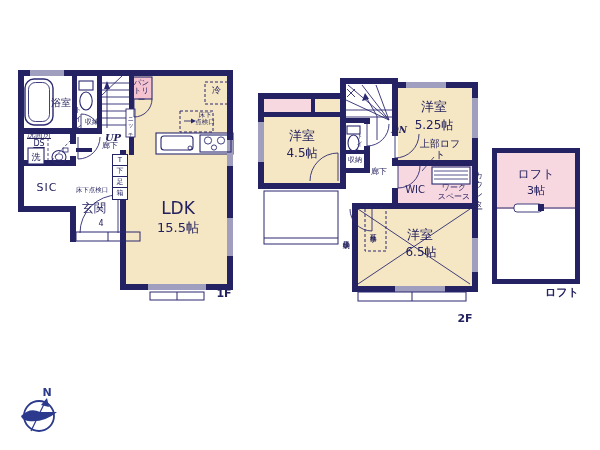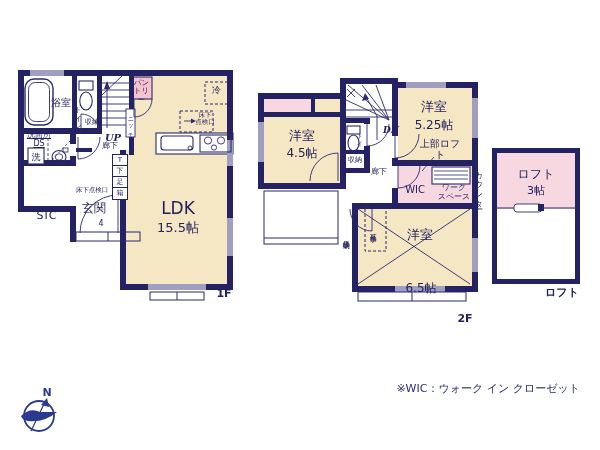--- a/index.html
+++ b/index.html
@@ -270,53 +270,52 @@
 DS</div>
 <div class="lbl" style="left:28px;top:152px;width:16px;font-size:9px;">洗</div>
 <div class="lbl it" style="left:102px;top:132px;width:22px;font-size:10px;">UP</div>
 <div class="lbl" style="left:100px;top:142px;width:20px;font-size:8px;">廊下</div>
 <div class="lbl" style="left:72px;top:158px;width:40px;font-size:6.5px;margin-top:29px;">床下点検口</div>
 <div class="lbl" style="left:82px;top:170px;width:24px;font-size:12px;margin-top:32px;">玄関</div>
 <div class="cell" style="left:112px;top:154px;">T</div>
 <div class="cell" style="left:112px;top:165px;">下</div>
 <div class="cell" style="left:112px;top:176px;">足</div>
 <div class="cell" style="left:112px;top:187px;">箱</div>
-<div class="lbl" style="left:34px;top:182px;width:26px;font-size:11px;letter-spacing:1px;margin-top:28px;">SIC</div>
+<div class="lbl" style="left:34px;top:182px;width:26px;font-size:11px;letter-spacing:1px;">SIC</div>
 <div class="lbl" style="left:131px;top:79px;width:21px;font-size:7.5px;">パン
 トリー</div>
 <div class="lbl vert" style="left:127px;top:111px;height:26px;font-size:6px;">ニッチ</div>
 <div class="lbl" style="left:205px;top:85px;width:23px;font-size:9px;">冷</div>
 <div class="lbl" style="left:194px;top:112px;width:22px;font-size:6.5px;">床下
 点検口</div>
 <div class="lbl" style="left:155px;top:199px;width:46px;font-size:17px;">LDK</div>
 <div class="lbl" style="left:152px;top:221px;width:52px;font-size:13px;">15.5帖</div>
 <div class="lbl" style="left:95px;top:220px;width:12px;font-size:8px;">4</div>
 <div class="lbl bold" style="left:211px;top:288px;width:26px;font-size:11px;">1F</div>
 
 <div class="lbl" style="left:287px;top:129px;width:30px;font-size:13px;">洋室</div>
 <div class="lbl" style="left:283px;top:147px;width:38px;font-size:12px;">4.5帖</div>
 <div class="lbl" style="left:419px;top:100px;width:30px;font-size:13px;">洋室</div>
 <div class="lbl" style="left:411px;top:119px;width:46px;font-size:12px;">5.25帖</div>
 <div class="lbl" style="left:405px;top:228px;width:30px;font-size:13px;">洋室</div>
-<div class="lbl" style="left:401px;top:246px;width:40px;font-size:12px;margin-top:36px;">6.5帖</div>
-<div class="lbl it" style="left:380px;top:125px;width:22px;font-size:9px;">DN</div>
+<div class="lbl" style="left:401px;top:246px;width:40px;font-size:12px;">6.5帖</div>
+<div class="lbl it" style="left:388px;top:125px;width:22px;font-size:9px;">DN</div>
 <div class="lbl vert" style="left:356px;top:127px;height:26px;font-size:6px;">トイレ</div>
 <div class="lbl" style="left:342px;top:157px;width:26px;font-size:7px;">収納</div>
 <div class="lbl" style="left:369px;top:168px;width:20px;font-size:8px;">廊下</div>
 <div class="lbl" style="left:418px;top:138px;width:44px;font-size:10px;">上部ロフト</div>
 <div class="lbl" style="left:399px;top:184px;width:26px;font-size:10px;text-align:right;">WIC</div>
 <div class="lbl" style="left:437px;top:184px;width:34px;font-size:8px;">ワーク
 スペース</div>
 <div class="lbl vert" style="left:473px;top:156px;height:58px;font-size:8px;">カウンター</div>
 <div class="lbl vert" style="left:369px;top:209px;height:42px;font-size:6.5px;">可動梯子</div>
 <div class="lbl vert" style="left:341px;top:212px;height:48px;font-size:7px;">梯子収納</div>
 <div class="lbl bold" style="left:452px;top:313px;width:26px;font-size:11px;">2F</div>
 
 <div class="lbl" style="left:511px;top:168px;width:50px;font-size:12px;">ロフト</div>
 <div class="lbl" style="left:515px;top:185px;width:42px;font-size:11px;">3帖</div>
 <div class="lbl bold" style="left:542px;top:287px;width:40px;font-size:11px;">ロフト</div>
 
 <div class="notes right" style="left:360px;top:379px;width:220px;">
-  <div>※WIC：ウォーク イン クローゼット</div>
 </div>
 <div class="lbl bold" style="left:40px;top:387px;width:14px;font-size:11px;color:#2b3a8c;">N</div>
 
 </div>
 
 </body></html>

